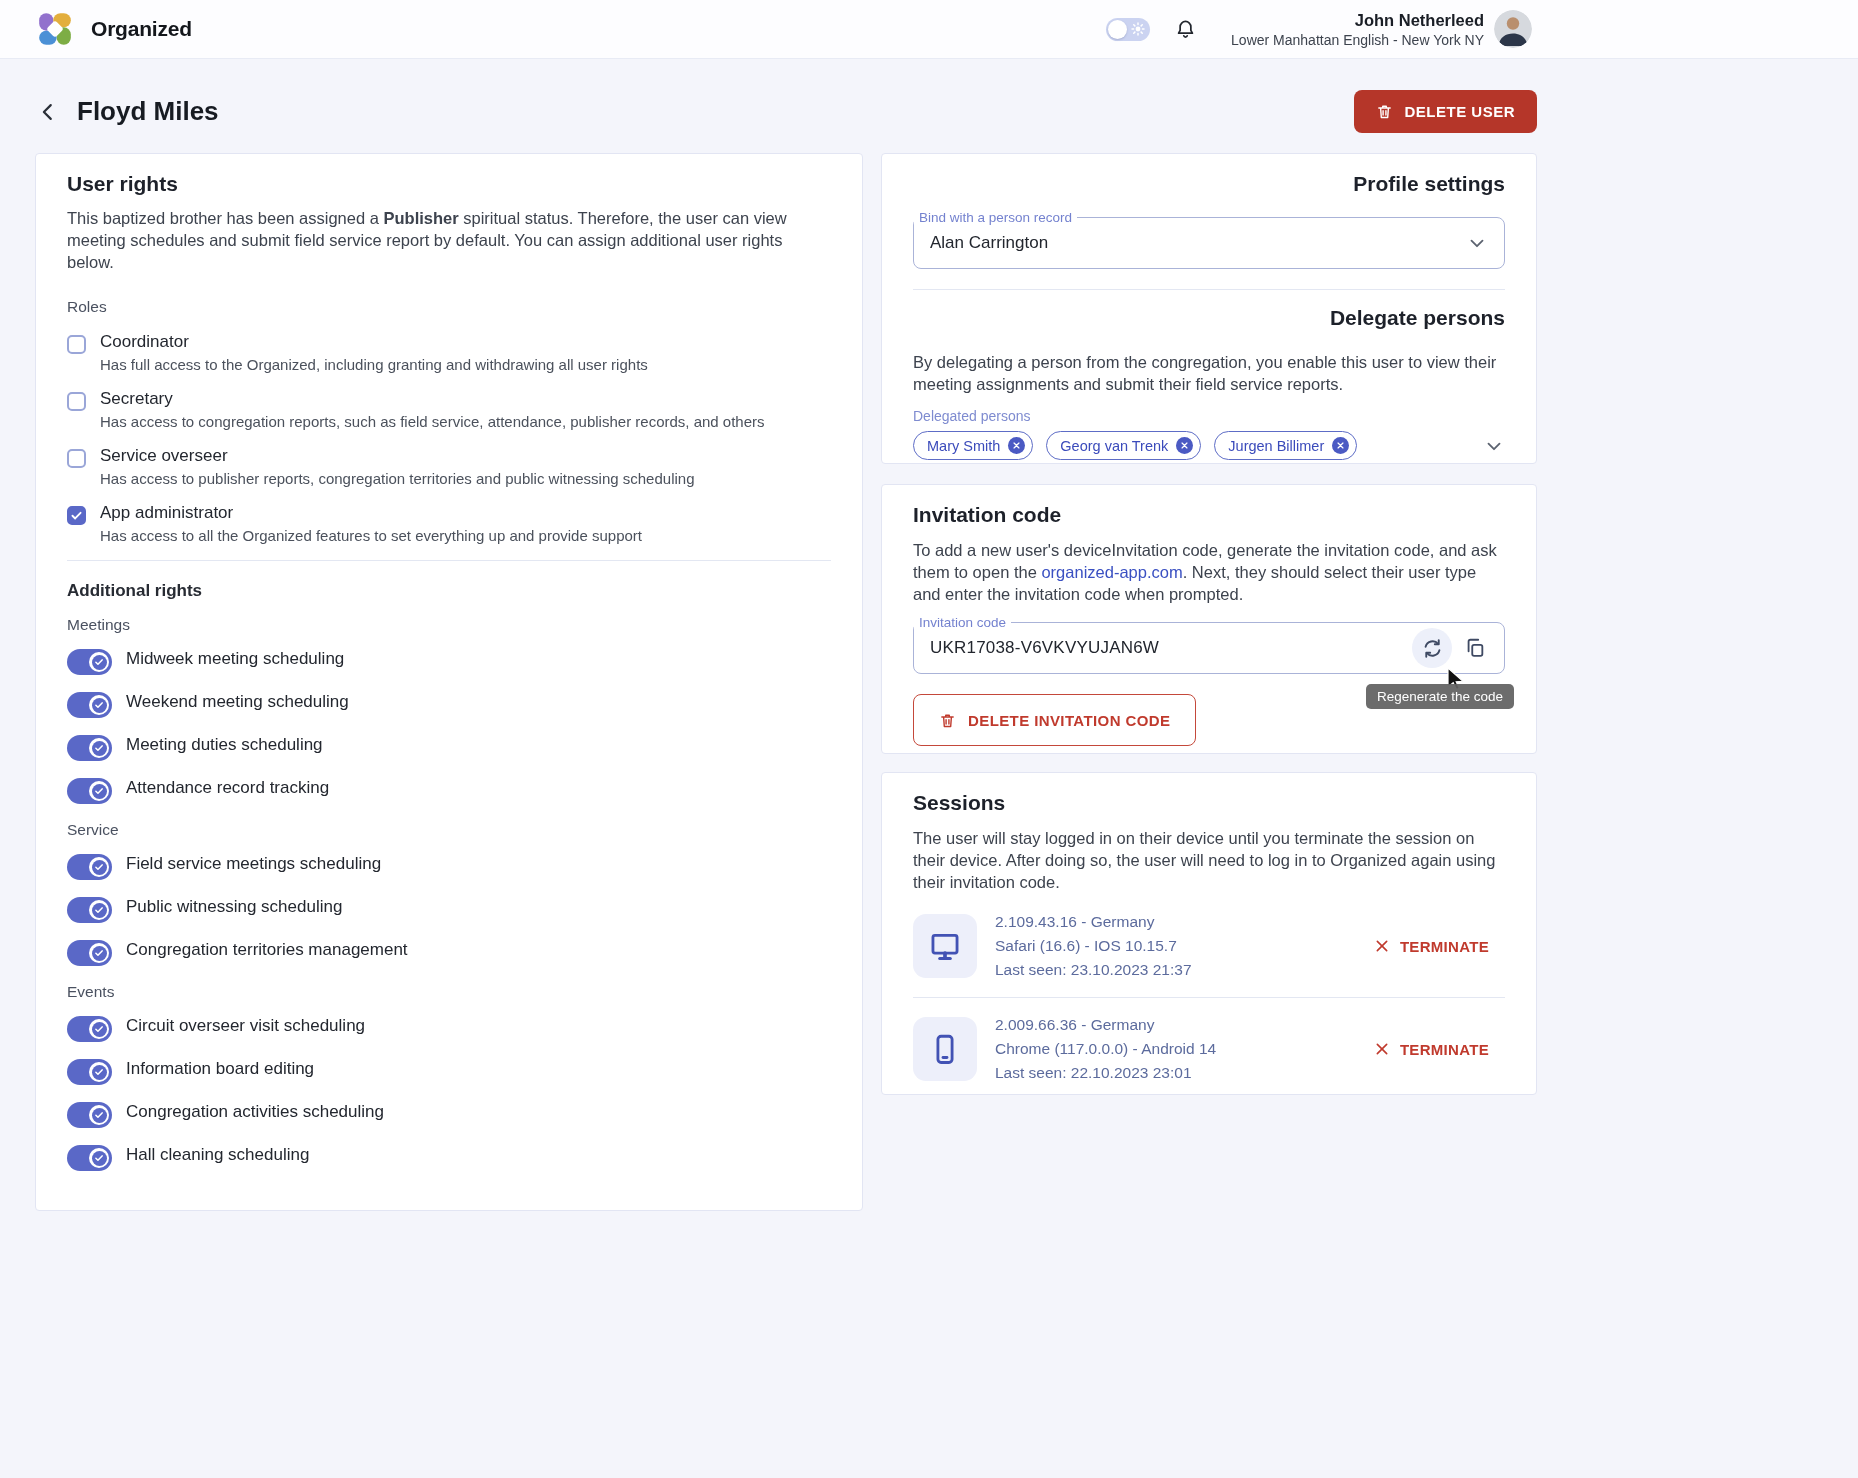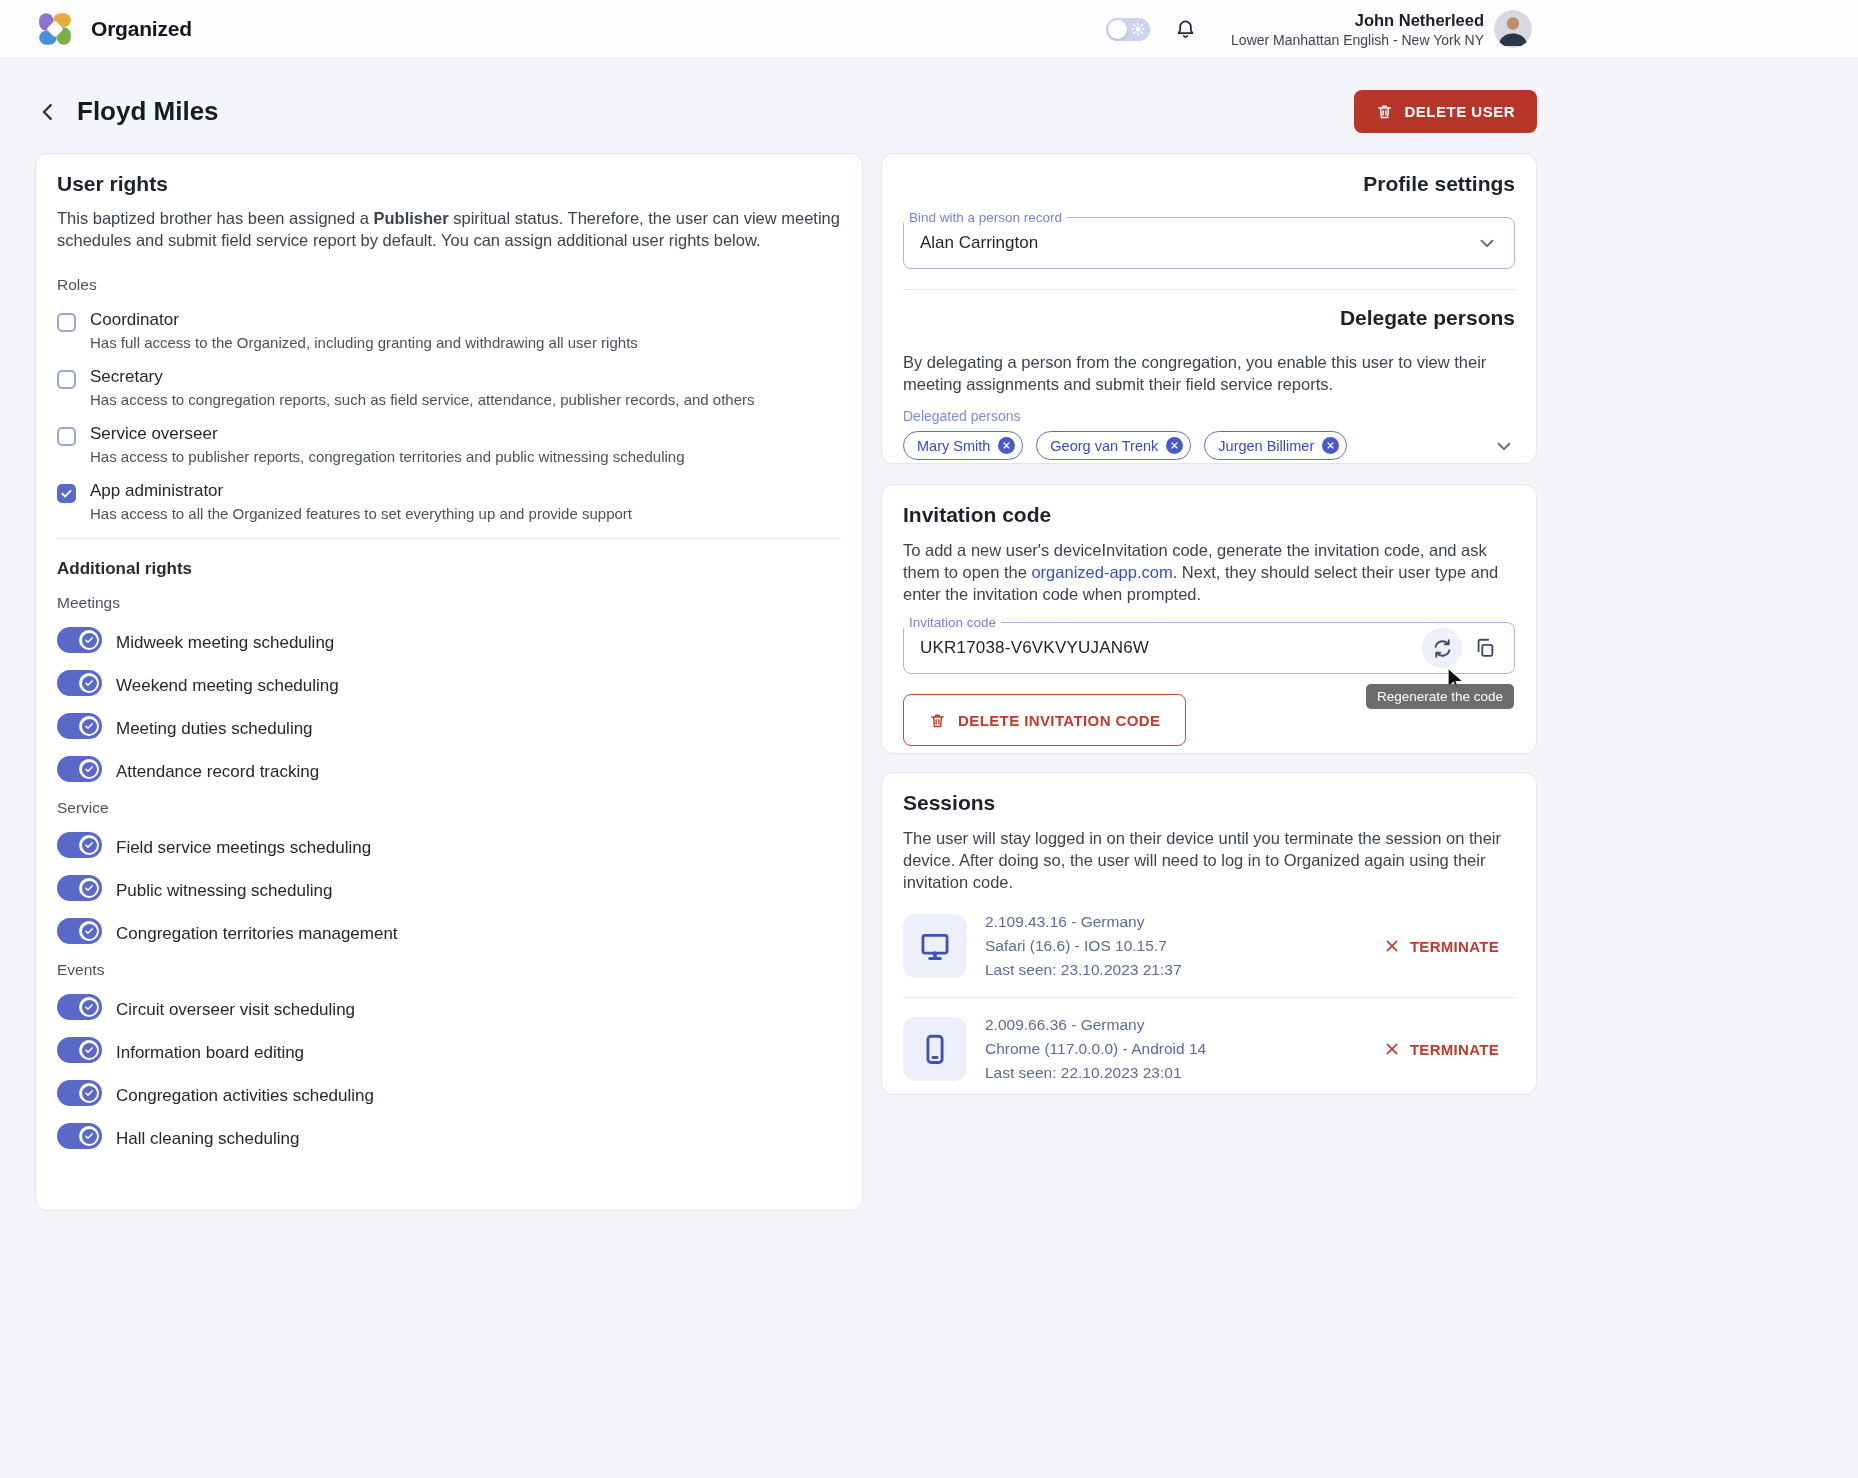--- a/index.html
+++ b/index.html
@@ -48,21 +48,21 @@
   .content{width:1502px;margin:0 0 0 35px;}
   .page-head{display:flex;align-items:center;margin-top:31px;height:43px;}
   .back-btn{width:26px;height:26px;display:flex;align-items:center;justify-content:center;cursor:pointer;}
   .page-title{font-size:26px;font-weight:700;margin-left:16px;color:#171b22;}
   .delete-user-btn{
     margin-left:auto;height:43px;padding:0 22px;background:var(--danger);color:#fff;
     border:none;border-radius:8px;font-size:15px;font-weight:700;letter-spacing:.5px;
     display:flex;align-items:center;gap:11px;cursor:pointer;font-family:inherit;
   }
   .main-row{display:flex;gap:18px;margin-top:20px;align-items:flex-start;}
-  .card{background:#fff;border:1px solid var(--card-border);border-radius:12px;padding:18px 21px;overflow:hidden;}
+  .card{background:#fff;border:1px solid var(--card-border);border-radius:4px;padding:18px 31px;overflow:hidden;}
   .card h2{font-size:21px;font-weight:700;color:var(--text-dark);}
   .left-card{width:828px;height:1058px;}
   .right-col{width:656px;display:flex;flex-direction:column;}
   .card-profile{height:311px;}
   .card-invite{height:270px;margin-top:20px;position:relative;}
   .card-sessions{height:323px;margin-top:18px;}
   p.body{font-size:16.5px;line-height:22px;color:var(--text-body);}
   .hr{border:none;border-top:1px solid var(--divider);height:0;}
   
   .left-card h2{margin-bottom:11px;}
@@ -71,21 +71,21 @@
   .role-row{display:flex;gap:14px;margin-bottom:16px;}
   .checkbox{width:19px;height:19px;border:2px solid #9aa6d8;border-radius:5px;margin-top:3px;flex:none;cursor:pointer;display:flex;align-items:center;justify-content:center;background:#fff;}
   .checkbox svg{display:none;}
   .checkbox.checked{background:var(--accent);border-color:var(--accent);}
   .checkbox.checked svg{display:block;}
   .role-title{font-size:17px;color:#23272f;}
   .role-desc{font-size:15px;color:var(--text-desc);margin-top:4px;}
   .rights-divider{margin:6px 0 20px 0;}
   .add-rights-title{font-size:17px;font-weight:700;color:#272b33;margin-bottom:15px;}
   .group-label{font-size:15.5px;color:var(--muted-label);margin:2px 0 15px 0;}
-  .toggle-row{display:flex;align-items:flex-end;gap:14px;margin-bottom:17px;}
+  .toggle-row{display:flex;align-items:flex-start;gap:14px;margin-bottom:17px;}
   .switch{width:45px;height:26px;border-radius:13px;background:var(--accent);position:relative;flex:none;cursor:pointer;}
   .switch .knob{position:absolute;right:3px;top:3px;width:20px;height:20px;border-radius:50%;background:#fff;}
   .switch .knob-in{position:absolute;left:2.5px;top:2.5px;width:15px;height:15px;border-radius:50%;background:var(--accent);display:flex;align-items:center;justify-content:center;}
   .toggle-label{font-size:17px;color:#23272f;}
   
   .ofield{position:relative;border:1px solid var(--field-border);border-radius:8px;height:52px;display:flex;align-items:center;padding:0 16px;background:#fff;}
   .ofield .flabel{position:absolute;top:-8px;left:0;background:#fff;padding:0 5px;font-size:13.5px;color:var(--label-blue);}
   .ofield .fvalue{font-size:17px;color:#22262e;}
   .ofield .chev{margin-left:auto;display:flex;cursor:pointer;}
   

